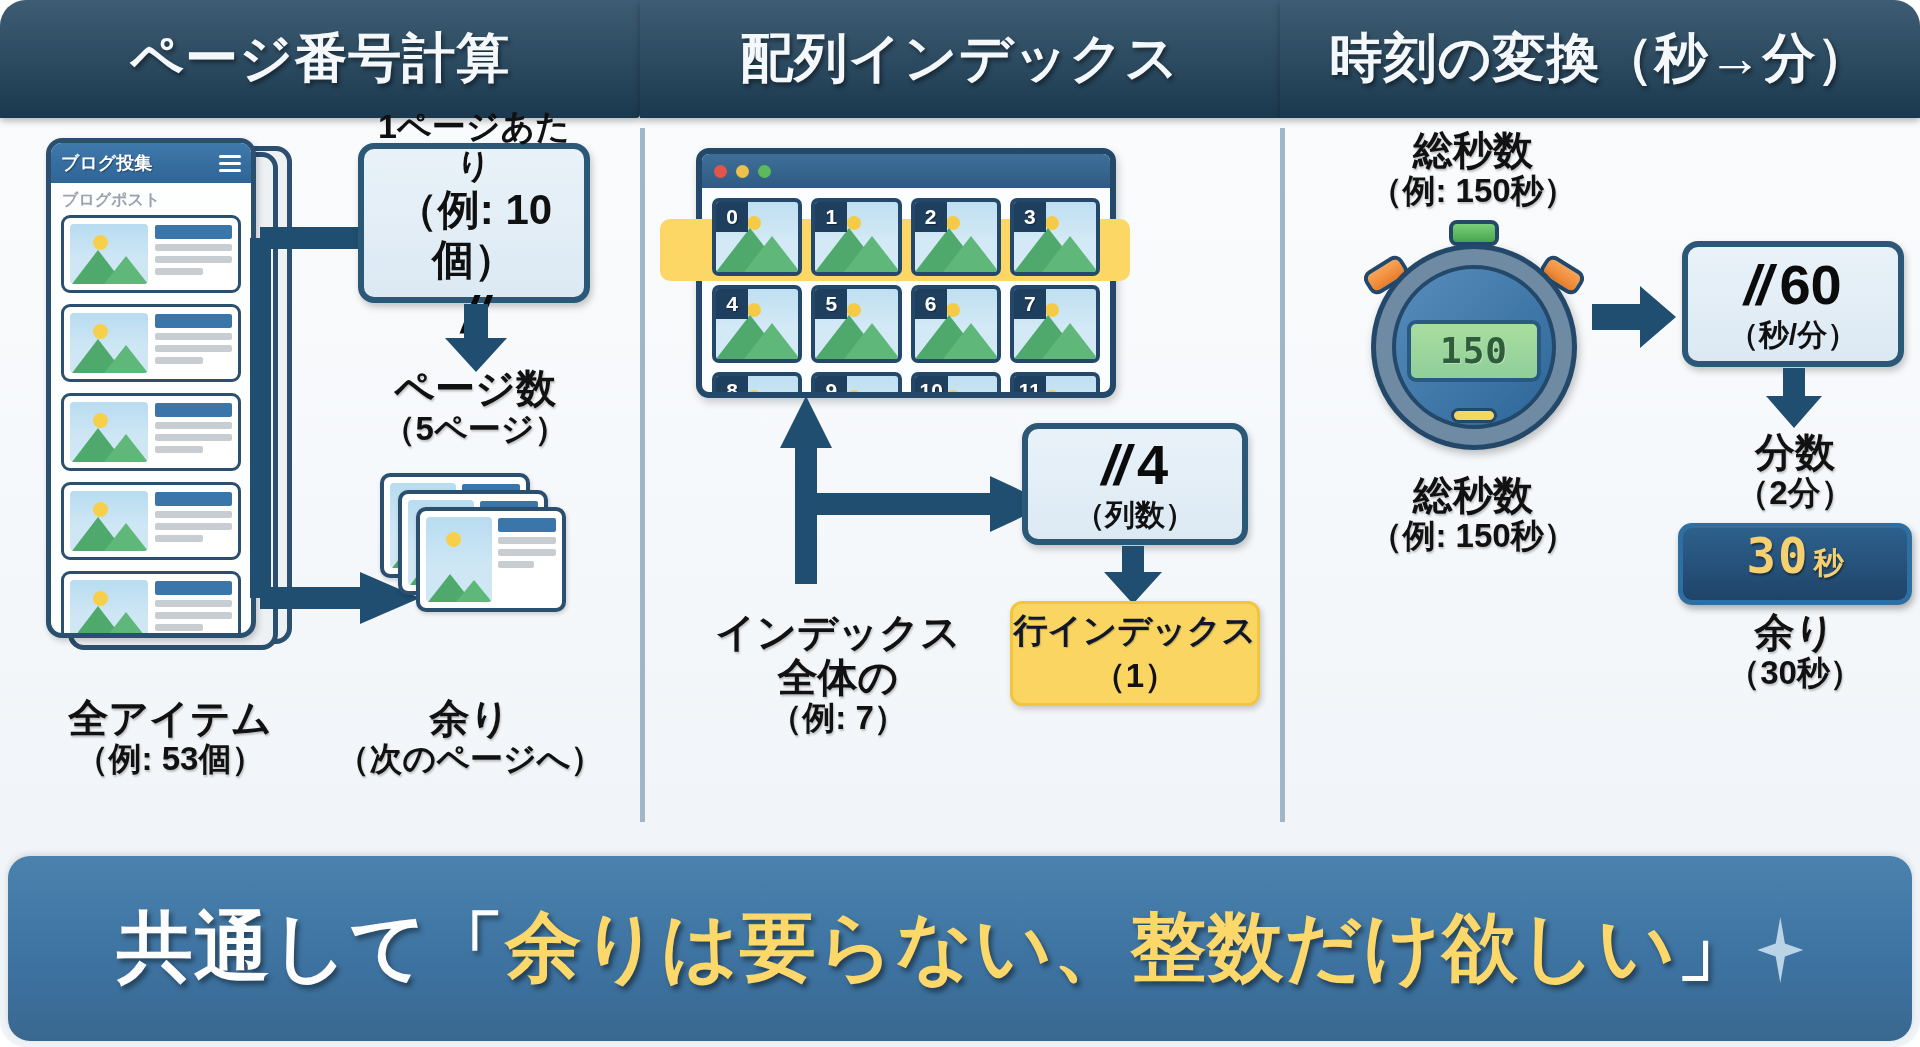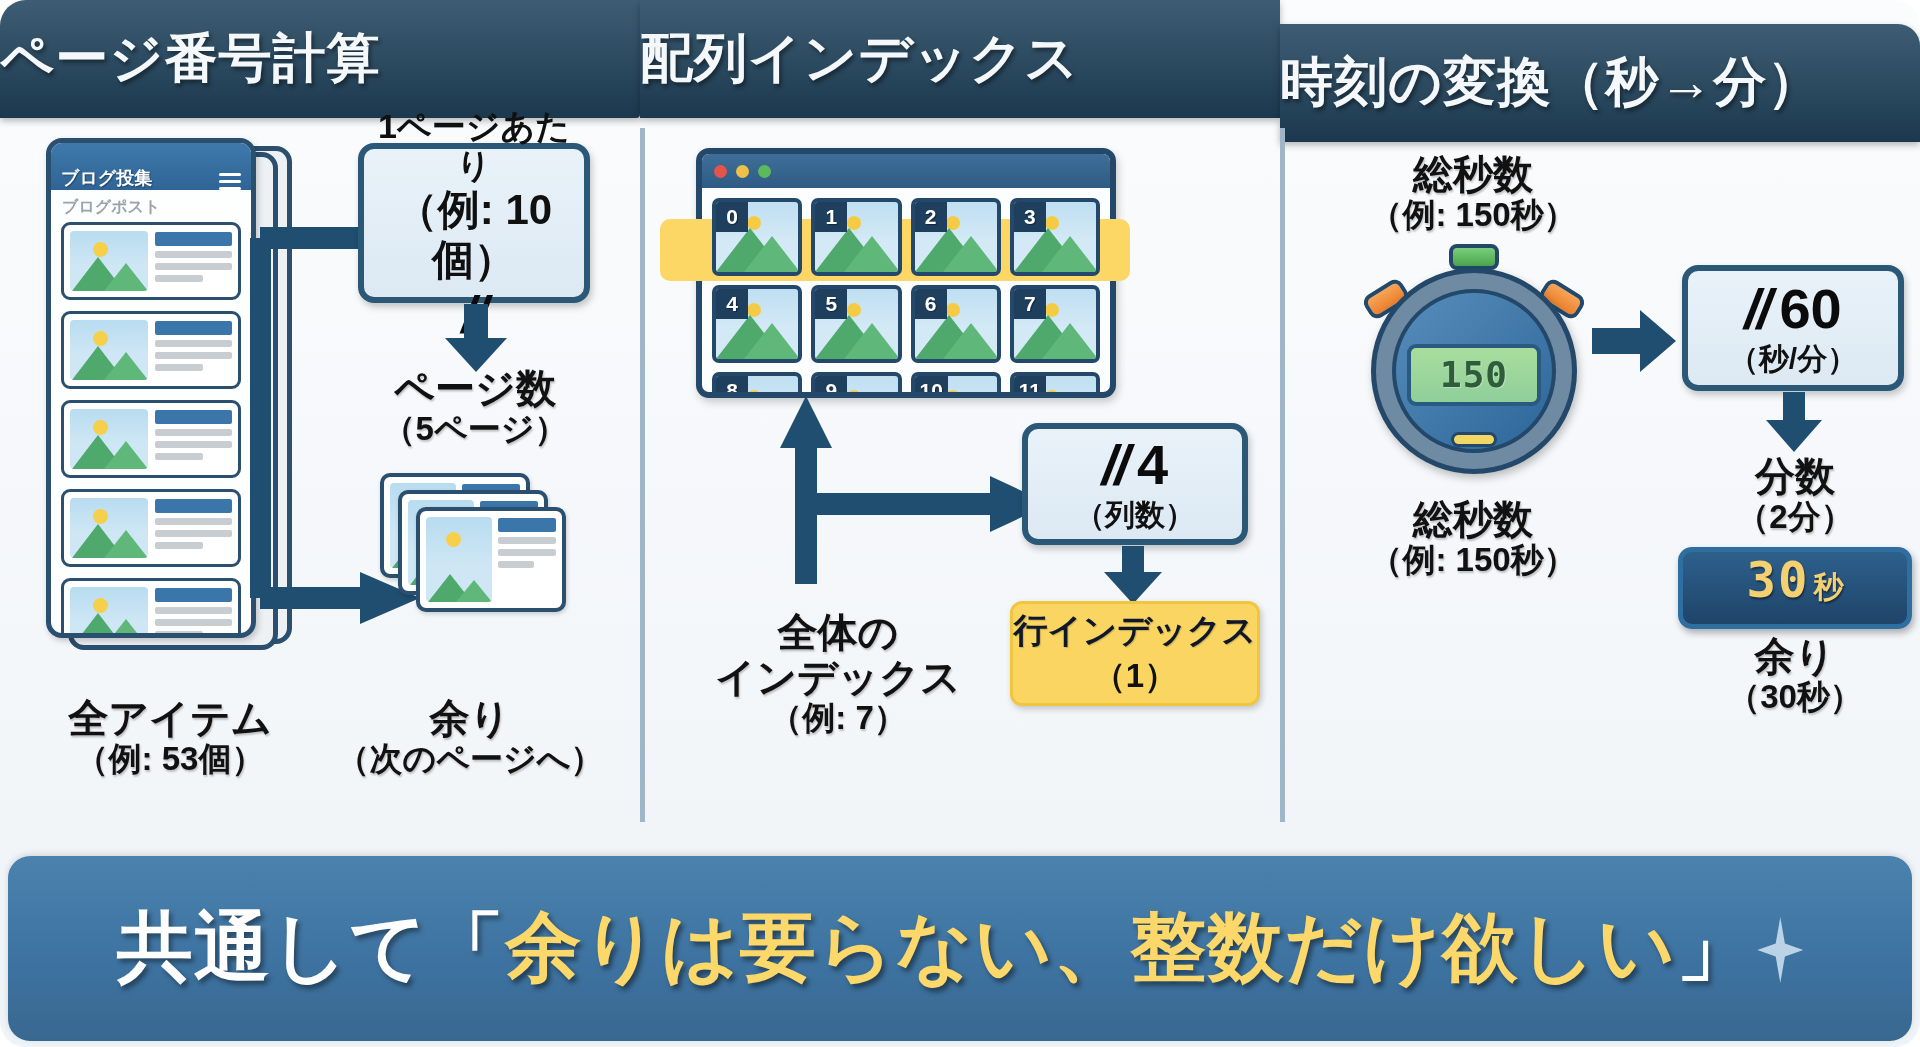--- a/index.html
+++ b/index.html
@@ -33,25 +33,25 @@
     content: ""; position: absolute; left: 0; top: 128px; bottom: 18px; width: 5px;
     background: #9fb6c8;
   }
 
   .panel-header {
     height: 118px;
     background: linear-gradient(180deg,#2d5573 0%,#1e3d55 55%,#1a3purple 100%);
     background: linear-gradient(180deg,#2e5978 0%,#214258 60%,#1b3purple 100%);
     background-color: #21455f;
     background-image: linear-gradient(180deg, rgba(255,255,255,.13) 0%, rgba(0,0,0,.18) 100%);
-    display: flex; align-items: center; justify-content: flex-start;
+    display: flex; align-items: center; justify-content: center;
     box-shadow: 0 3px 7px rgba(0,0,0,.28);
   }
   .panel:first-child .panel-header { border-top-left-radius: 22px; border-bottom-right-radius: 4px; }
-  .panel:last-child  .panel-header { border-top-right-radius: 22px; margin-top: 24px; }
+  .panel:last-child  .panel-header { border-top-right-radius: 22px; }
   .panel-header span {
     color: #f4f8fb;
     font-size: 53px; font-weight: 700; letter-spacing: 1px;
     text-shadow: 2px 3px 4px rgba(0,0,0,.45);
     white-space: nowrap;
   }
   .panel-body { position: relative; flex: 1; }
 
   
   .lbl { position: absolute; text-align: center; color: #111; font-weight: 700; line-height: 1.12;
@@ -84,22 +84,22 @@
   .phone-stack { position: absolute; }
   .phone-shadow {
     position: absolute; background: #eef1f4; border: 5px solid #2b4f6e; border-radius: 16px;
   }
   .phone {
     position: absolute; left: 0; top: 0; width: 210px; height: 500px;
     background: #fdfefe; border: 5px solid #2b4f6e; border-radius: 16px; overflow: hidden;
     box-shadow: 2px 3px 6px rgba(0,0,0,.2);
   }
   .phone-bar {
-    height: 47px; background: linear-gradient(180deg,#3f79ab 0%,#2f6496 100%);
-    display: flex; align-items: flex-end; justify-content: space-between; padding: 0 10px;
+    height: 40px; background: linear-gradient(180deg,#3f79ab 0%,#2f6496 100%);
+    display: flex; align-items: center; justify-content: space-between; padding: 0 10px;
   }
   .phone-bar .t { color:#fff; font-size: 18px; font-weight: 700; text-shadow: 1px 1px 1px rgba(0,0,0,.35); }
   .hamburger { width: 22px; display:flex; flex-direction: column; gap: 4px; }
   .hamburger i { display:block; height: 3px; background: #fff; border-radius: 2px; }
   .phone-sub { font-size: 16px; color: #9aa3ab; font-weight: 700; padding: 7px 0 4px 11px; }
   .post-card {
     margin: 0 10px 11px 10px; height: 78px; border: 3px solid #2b4f6e; border-radius: 9px;
     background: #fff; display: flex; padding: 6px; gap: 7px;
   }
   .thumb { width: 78px; flex: none; border-radius: 4px; position: relative; overflow: hidden;
@@ -489,22 +489,22 @@
             <path d="M22 0 L44 0 L44 26 L62 26 L33 58 L4 26 L22 26 Z" fill="#1f4e70"></path>
           </svg>
         </div>
 
         <div class="yellowbox" style="left:370px; top:483px; width:250px; height:105px;">
           <div class="l1">行インデックス</div>
           <div class="l2">（1）</div>
         </div>
 
         <div class="lbl" style="left:48px; top:492px; width:300px;">
+          <span class="big">インデックス</span>
           <span class="big">全体の</span>
-          <span class="big">インデックス</span>
           <span class="sub">（例: 7）</span>
         </div>
       </div>
     </section>
 
     <section class="panel">
       <div class="panel-header">
         <span>時刻の変換（秒→分）</span>
       </div>
       <div class="panel-body">

